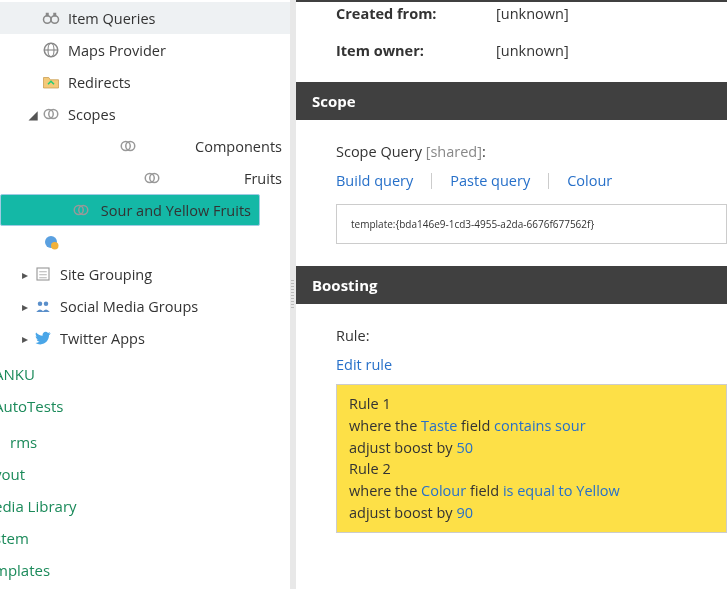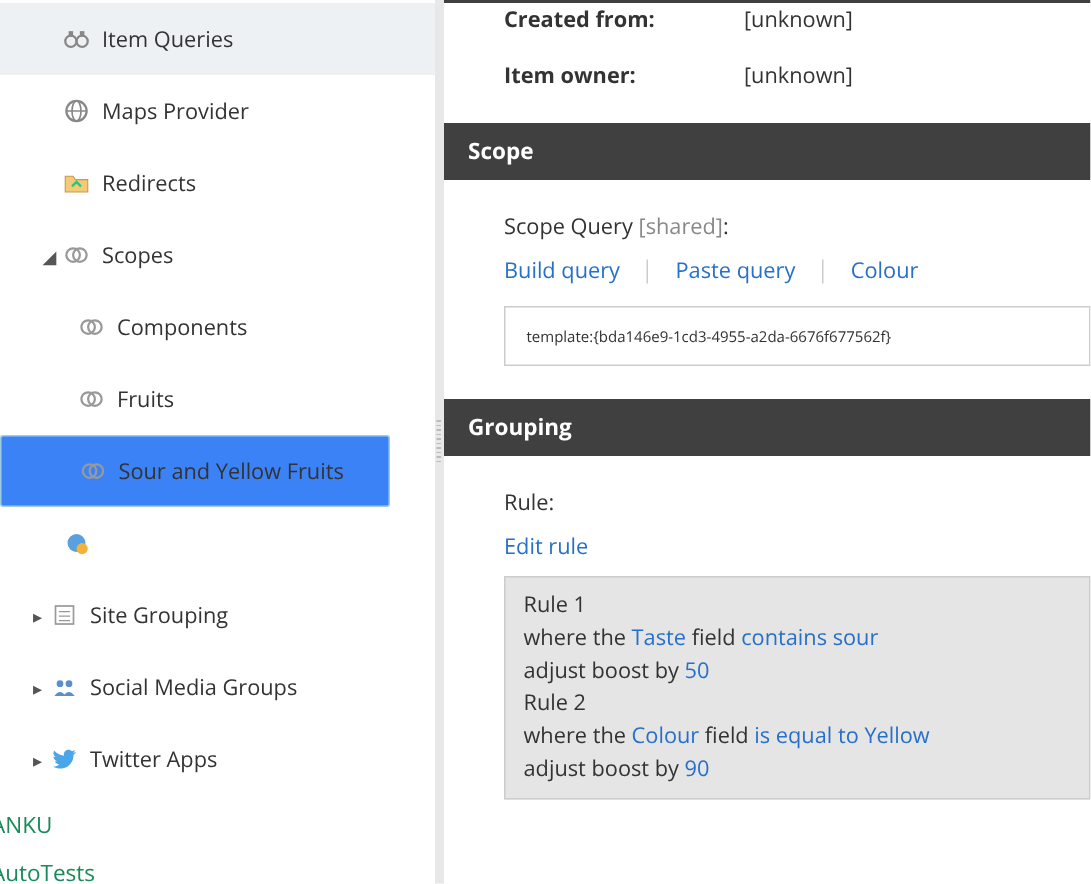--- a/index.html
+++ b/index.html
@@ -37,32 +37,32 @@
     transform: translateY(-50%);
   }
   .main {
     flex: 1;
     overflow: hidden;
     position: relative;
     padding-top: 0px;
   }
   
   .tree { list-style: none; }
-  .node { display: flex; align-items: center; height: 48px; padding-right: 8px; cursor: default; }
+  .node { display: flex; align-items: center; height: 32px; padding-right: 8px; cursor: default; }
   .node .caret {
     width: 14px; text-align: center; font-size: 12px; color: #555;
   }
   .node .icon {
     width: 22px; height: 22px; display: flex; align-items: center; justify-content: center;
     margin-right: 6px;
   }
   .node .lbl { font-size: 14.5px; color: #333; }
-  .node.selected { background: #3b82f6; border: 1px solid #9fcbe3; border-radius: 2px; margin-right: 30px; }
+  .node.selected { background: #14b8a6; border: 1px solid #9fcbe3; border-radius: 2px; margin-right: 30px; }
   .indent-0 { padding-left: 26px; }
-  .indent-1 { padding-left: 36px; }
+  .indent-1 { padding-left: 53px; justify-content: space-between; }
   .indent-root { padding-left: 0px; margin-left: -6px; }
   .root-item { height: 32px; display:flex; align-items:center; font-size:15px; color:#1b8a5a; }
   
   svg { display:block; }
   
   .toprow { padding: 2px 4px 18px 40px; }
   .kv { display:flex; gap: 40px; font-size:14.5px; margin-bottom: 18px; }
   .kv .k { font-weight:700; width: 120px; }
   .kv .v { color:#333; }
   .section-hdr {
@@ -76,21 +76,21 @@
   .linkrow { display:flex; align-items:center; gap: 4px; margin-bottom: 14px; flex-wrap: wrap; }
   .linkrow a { color:#2770c9; text-decoration:none; font-size:14.5px; padding: 0 14px; }
   .linkrow a:first-child { padding-left: 0; }
   .linkrow .sep { width:1px; height:16px; background:#ccc; }
   .qbox {
     border:1px solid #ccc; padding: 12px 14px; font-size:10px; color:#333;
     background:#fff; margin-right: 0;
   }
   .rulebox {
     border:1px solid #ccc; padding: 8px 12px; font-size:14.5px; line-height: 1.5;
-    background:#e5e5e5; margin-top: 10px;
+    background:#fde047; margin-top: 10px;
   }
   .rulebox .ln { white-space: pre-wrap; }
   .tk { color:#2770c9; }
   .mainwrap { height:100%; overflow:hidden; }
   .node.itemqueries { background:#eef1f3; }
 </style>
 </head>
 <body>
 
 <div class="layout">
@@ -267,21 +267,21 @@
           <a href="#">Paste query</a>
           <span class="sep"></span>
           <a href="#">Colour</a>
         </div>
         <div class="qbox">
           <span>template:{bda146e9-1cd3-4955-a2da-6676f677562f}</span>
         </div>
       </div>
 
       <div class="section-hdr">
-        <span>Grouping</span>
+        <span>Boosting</span>
       </div>
       <div class="section-body" style="padding-bottom:8px;">
         <div class="subhdr">Rule:</div>
         <div class="linkrow" style="margin-bottom:6px;">
           <a href="#">Edit rule</a>
         </div>
         <div class="rulebox">
           <div class="ln">Rule 1</div>
           <div class="ln"><span>where the </span><span class="tk">Taste</span><span> field </span><span class="tk">contains sour</span></div>
           <div class="ln"><span>adjust boost by </span><span class="tk">50</span></div>

